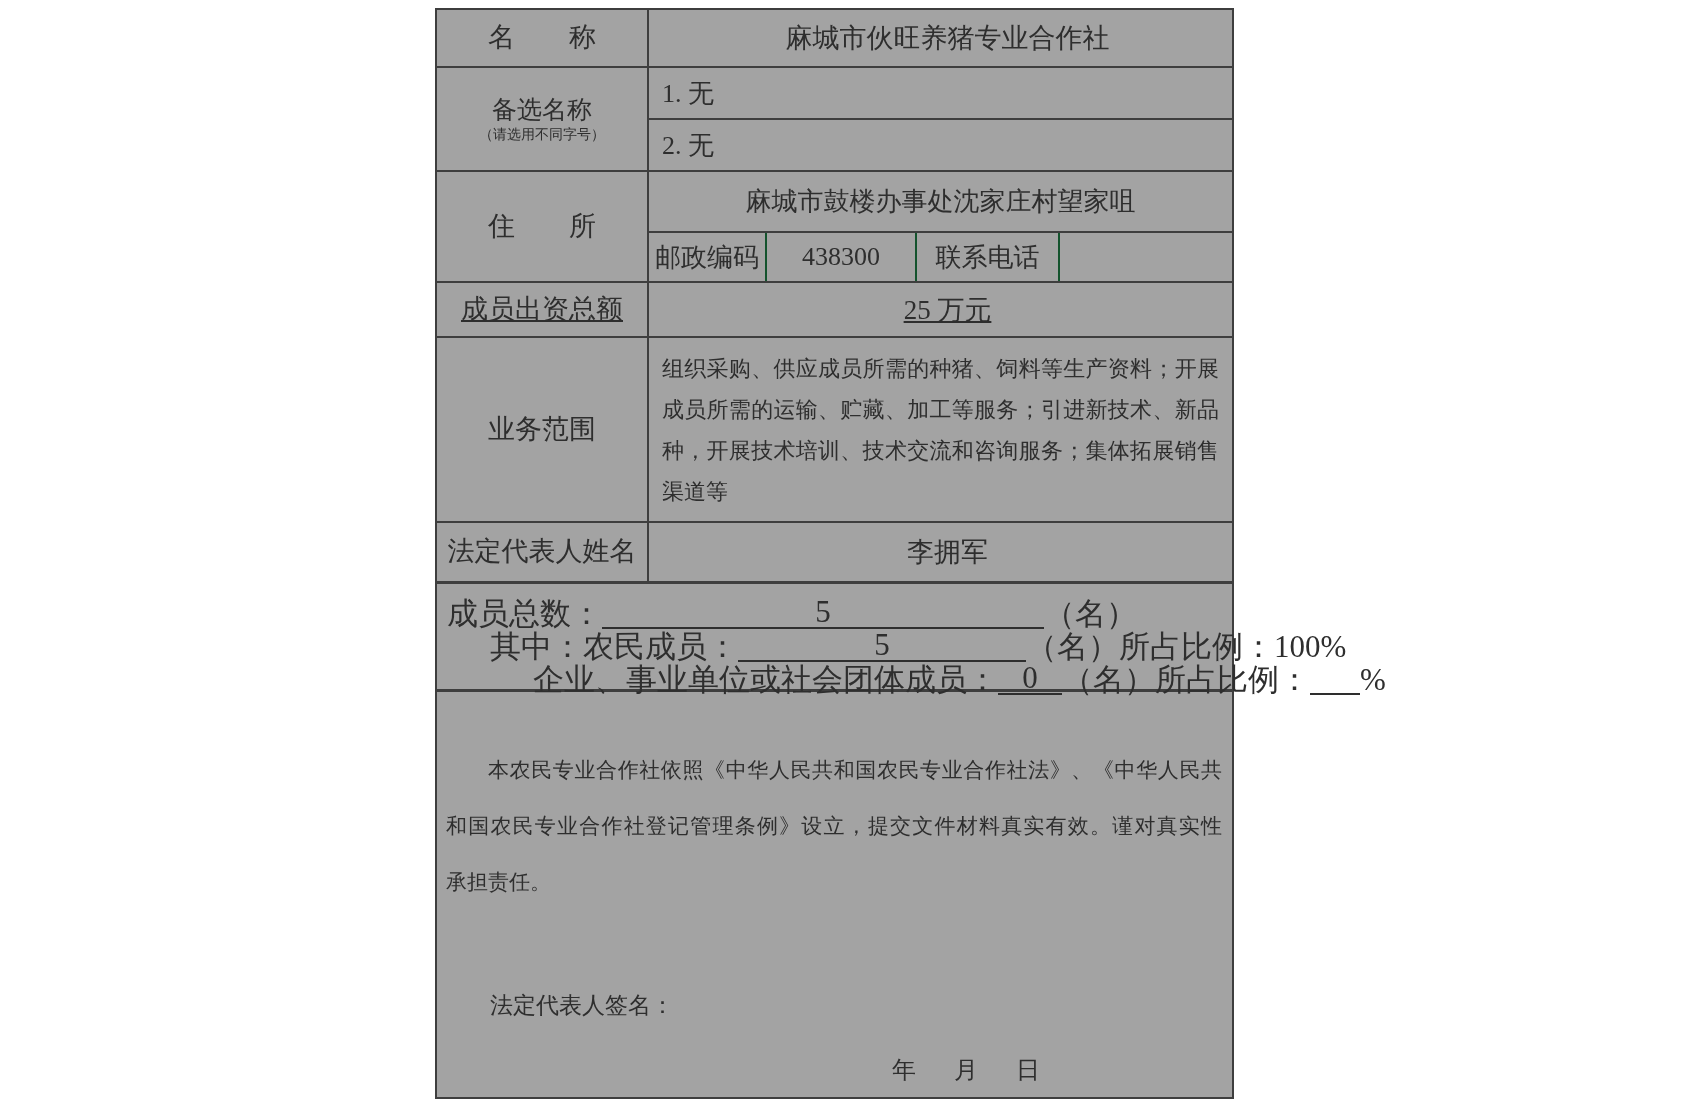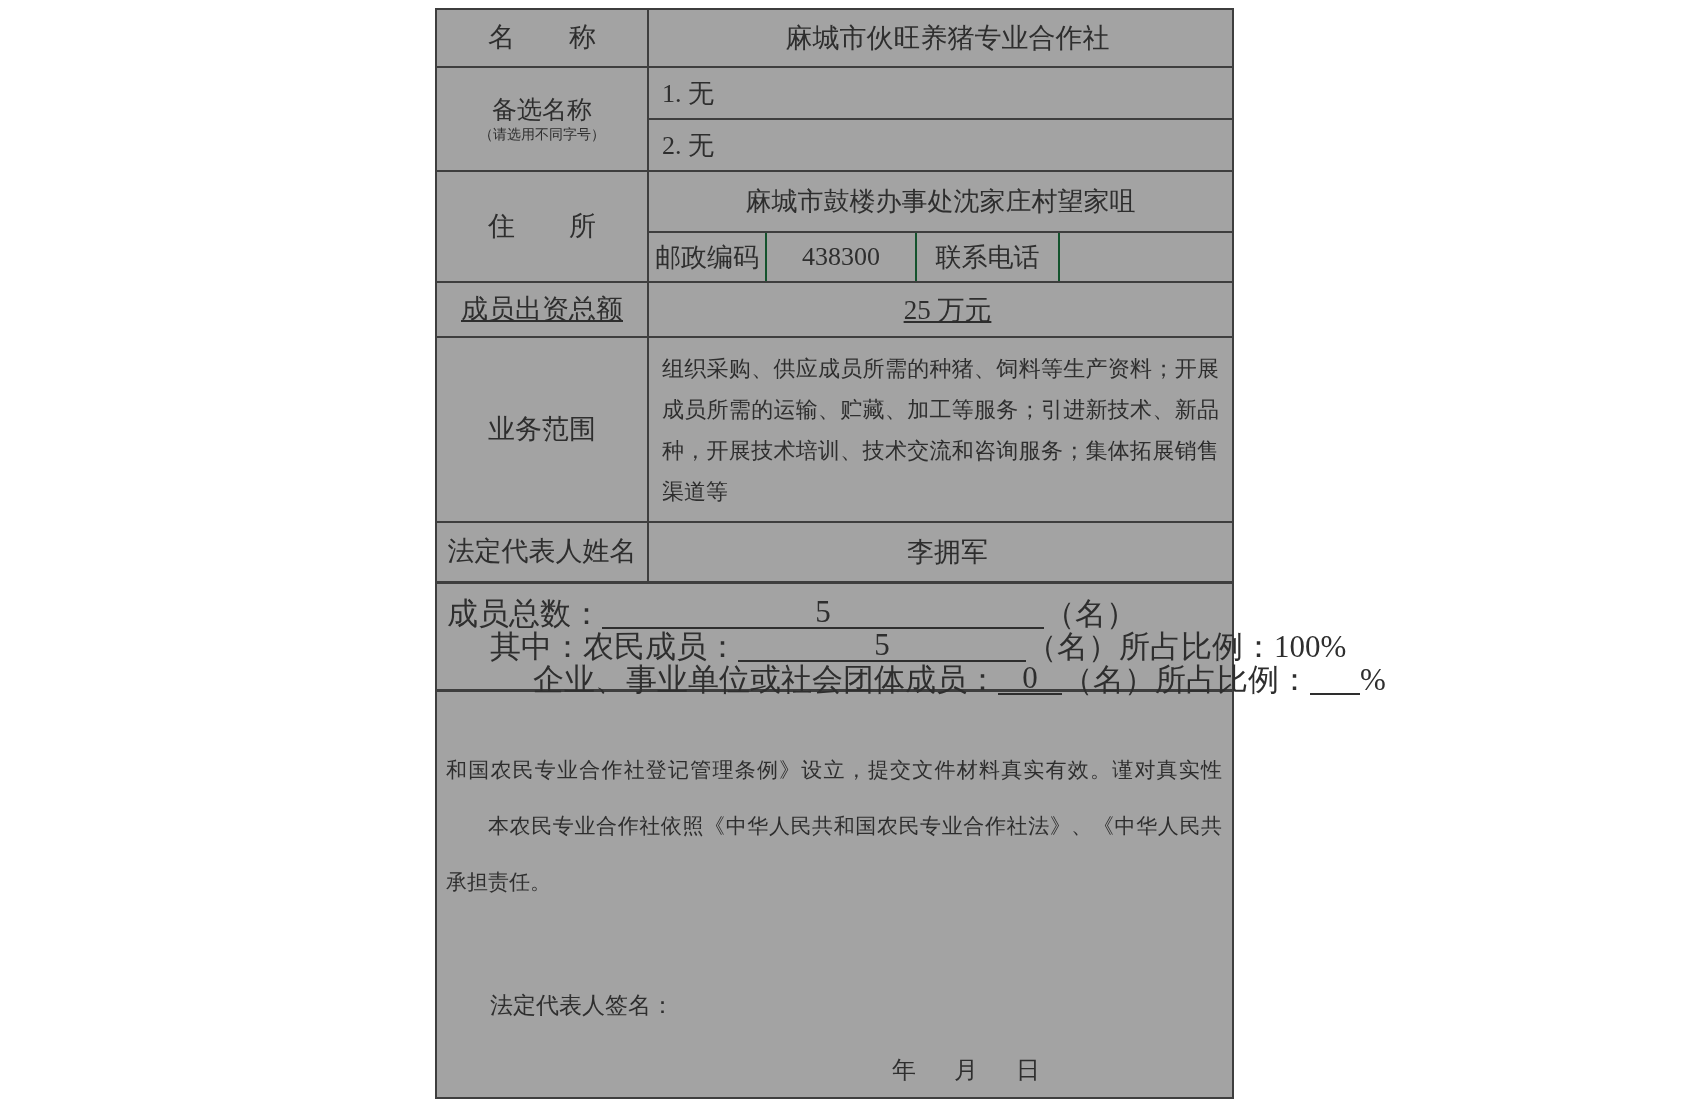--- a/index.html
+++ b/index.html
@@ -160,22 +160,22 @@
     <div class="mline m2">
       <span>其中：农民成员：</span><span class="ul ul-farmer">5</span><span>（名）所占比例：100%</span>
     </div>
     <div class="mline m3">
       <span>企业、事业单位或社会团体成员：</span><span class="ul ul-org">0</span><span>（名）所占比例：</span><span class="ul ul-pct"></span><span>%</span>
     </div>
   </div>
 
   <div class="row r8">
     <div class="decl">
+      <div class="dline jl indent">本农民专业合作社依照《中华人民共和国农民专业合作社法》、《中华人民共</div>
       <div class="dline jl">和国农民专业合作社登记管理条例》设立，提交文件材料真实有效。谨对真实性</div>
-      <div class="dline jl indent">本农民专业合作社依照《中华人民共和国农民专业合作社法》、《中华人民共</div>
       <div class="dline">承担责任。</div>
     </div>
     <div class="sig">法定代表人签名：</div>
     <div class="dateline">
       <span>年</span>
       <span>月</span>
       <span>日</span>
     </div>
   </div>
 

